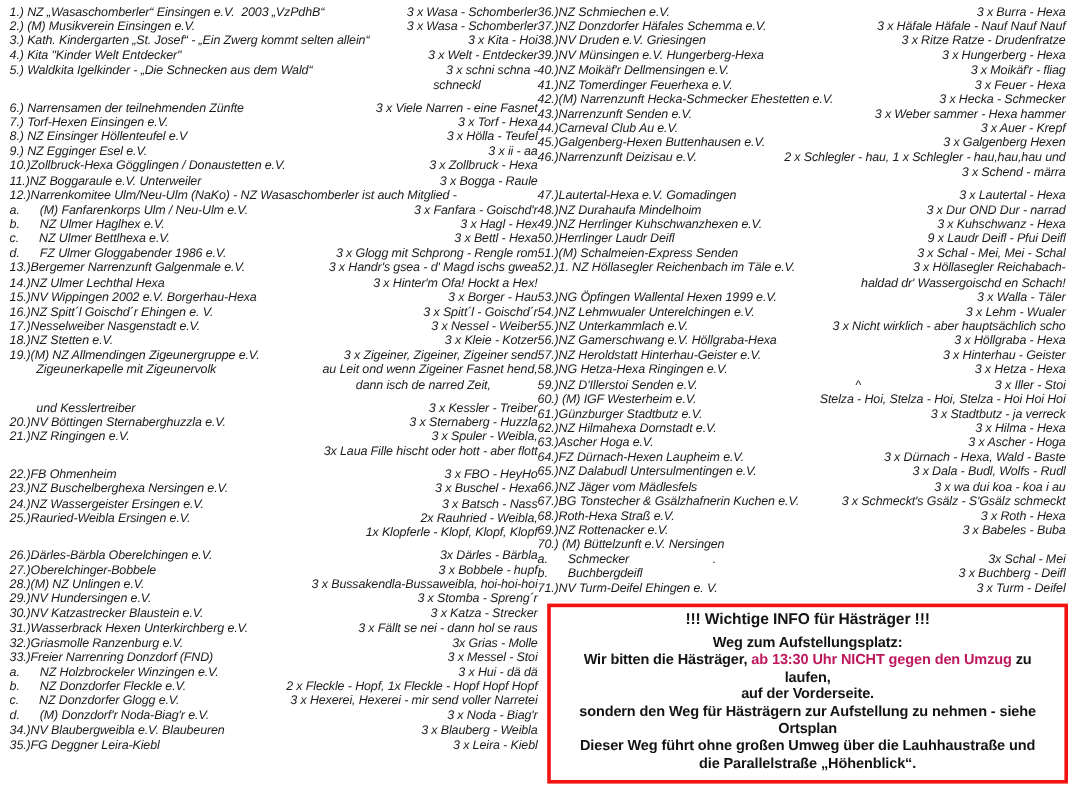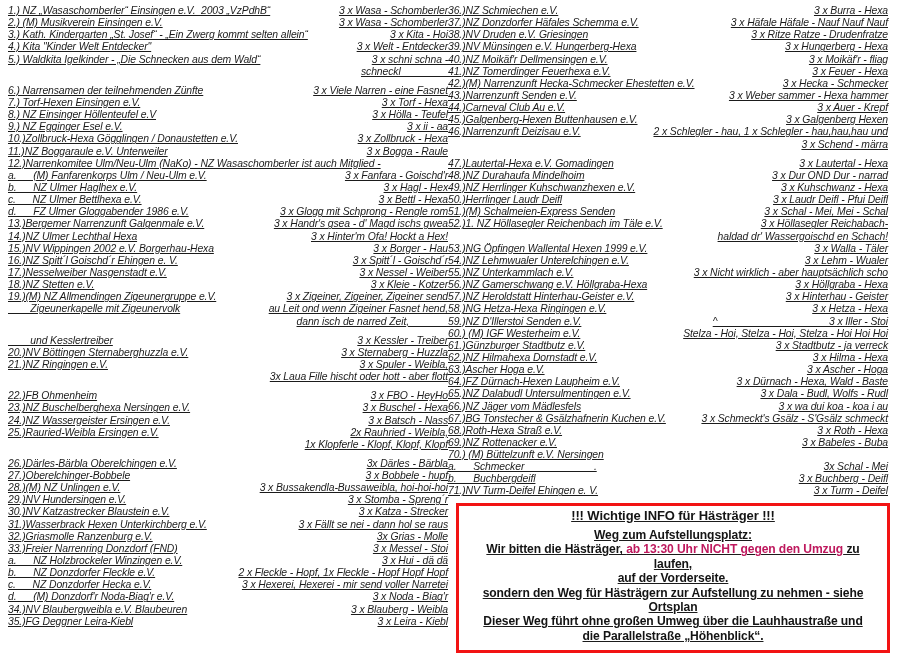--- a/index.html
+++ b/index.html
@@ -1,21 +1,21 @@
 <!DOCTYPE html>
 <html><head>
 <meta charset="utf-8">
 <style>
   html,body { margin:0; padding:0; background:#ffffff; }
   body {
     width:900px; height:658px; overflow:hidden;
     font-family:"Liberation Sans", sans-serif;
     color:#1b1b1b;
   }
-  .page { display:flex; padding:5px 0 0 8px; box-sizing:border-box;text-decoration:underline; }
+  .page { display:flex; padding:5px 0 0 8px; box-sizing:border-box; }
   .col {
     font-style:italic;
     font-size:10.4px;
     letter-spacing:-0.1px;
     font-weight:500;
   }
   .col-left  { width:440px; flex:none; }
   .col-right { width:440px; flex:none; }
   .row { display:flex; justify-content:space-between; align-items:baseline; height:12.15px; }
   .row .l { white-space:pre; flex:none; }
@@ -220,21 +220,21 @@
       </div>
       <div class="row">
         <span class="l">a.      NZ Holzbrockeler Winzingen e.V.</span>
         <span class="r">3 x Hui - dä dä</span>
       </div>
       <div class="row">
         <span class="l">b.      NZ Donzdorfer Fleckle e.V.</span>
         <span class="r">2 x Fleckle - Hopf, 1x Fleckle - Hopf Hopf Hopf</span>
       </div>
       <div class="row">
-        <span class="l">c.      NZ Donzdorfer Hecka e.V.</span>
+        <span class="l">c.      NZ Donzdorfer Glogg e.V.</span>
         <span class="r">3 x Hexerei, Hexerei - mir send voller Narretei</span>
       </div>
       <div class="row">
         <span class="l">d.      (M) Donzdorf'r Noda-Biag'r e.V.</span>
         <span class="r">3 x Noda - Biag'r</span>
       </div>
       <div class="row">
         <span class="l">34.)NV Blaubergweibla e.V. Blaubeuren</span>
         <span class="r">3 x Blauberg - Weibla</span>
       </div>
@@ -301,21 +301,21 @@
         <div class="row">
           <span class="l">48.)NZ Durahaufa Mindelhoim</span>
           <span class="r">3 x Dur OND Dur - narrad</span>
         </div>
         <div class="row">
           <span class="l">49.)NZ Herrlinger Kuhschwanzhexen e.V.</span>
           <span class="r">3 x Kuhschwanz - Hexa</span>
         </div>
         <div class="row">
           <span class="l">50.)Herrlinger Laudr Deifl</span>
-          <span class="r">3 x Laudr Deifl - Pfui Deifl</span>
+          <span class="r">9 x Laudr Deifl - Pfui Deifl</span>
         </div>
         <div class="row">
           <span class="l">51.)(M) Schalmeien-Express Senden</span>
           <span class="r">3 x Schal - Mei, Mei - Schal</span>
         </div>
         <div class="row">
           <span class="l">52.)1. NZ Höllasegler Reichenbach im Täle e.V.</span>
           <span class="r">3 x Höllasegler Reichabach-</span>
         </div>
         <div class="row">

